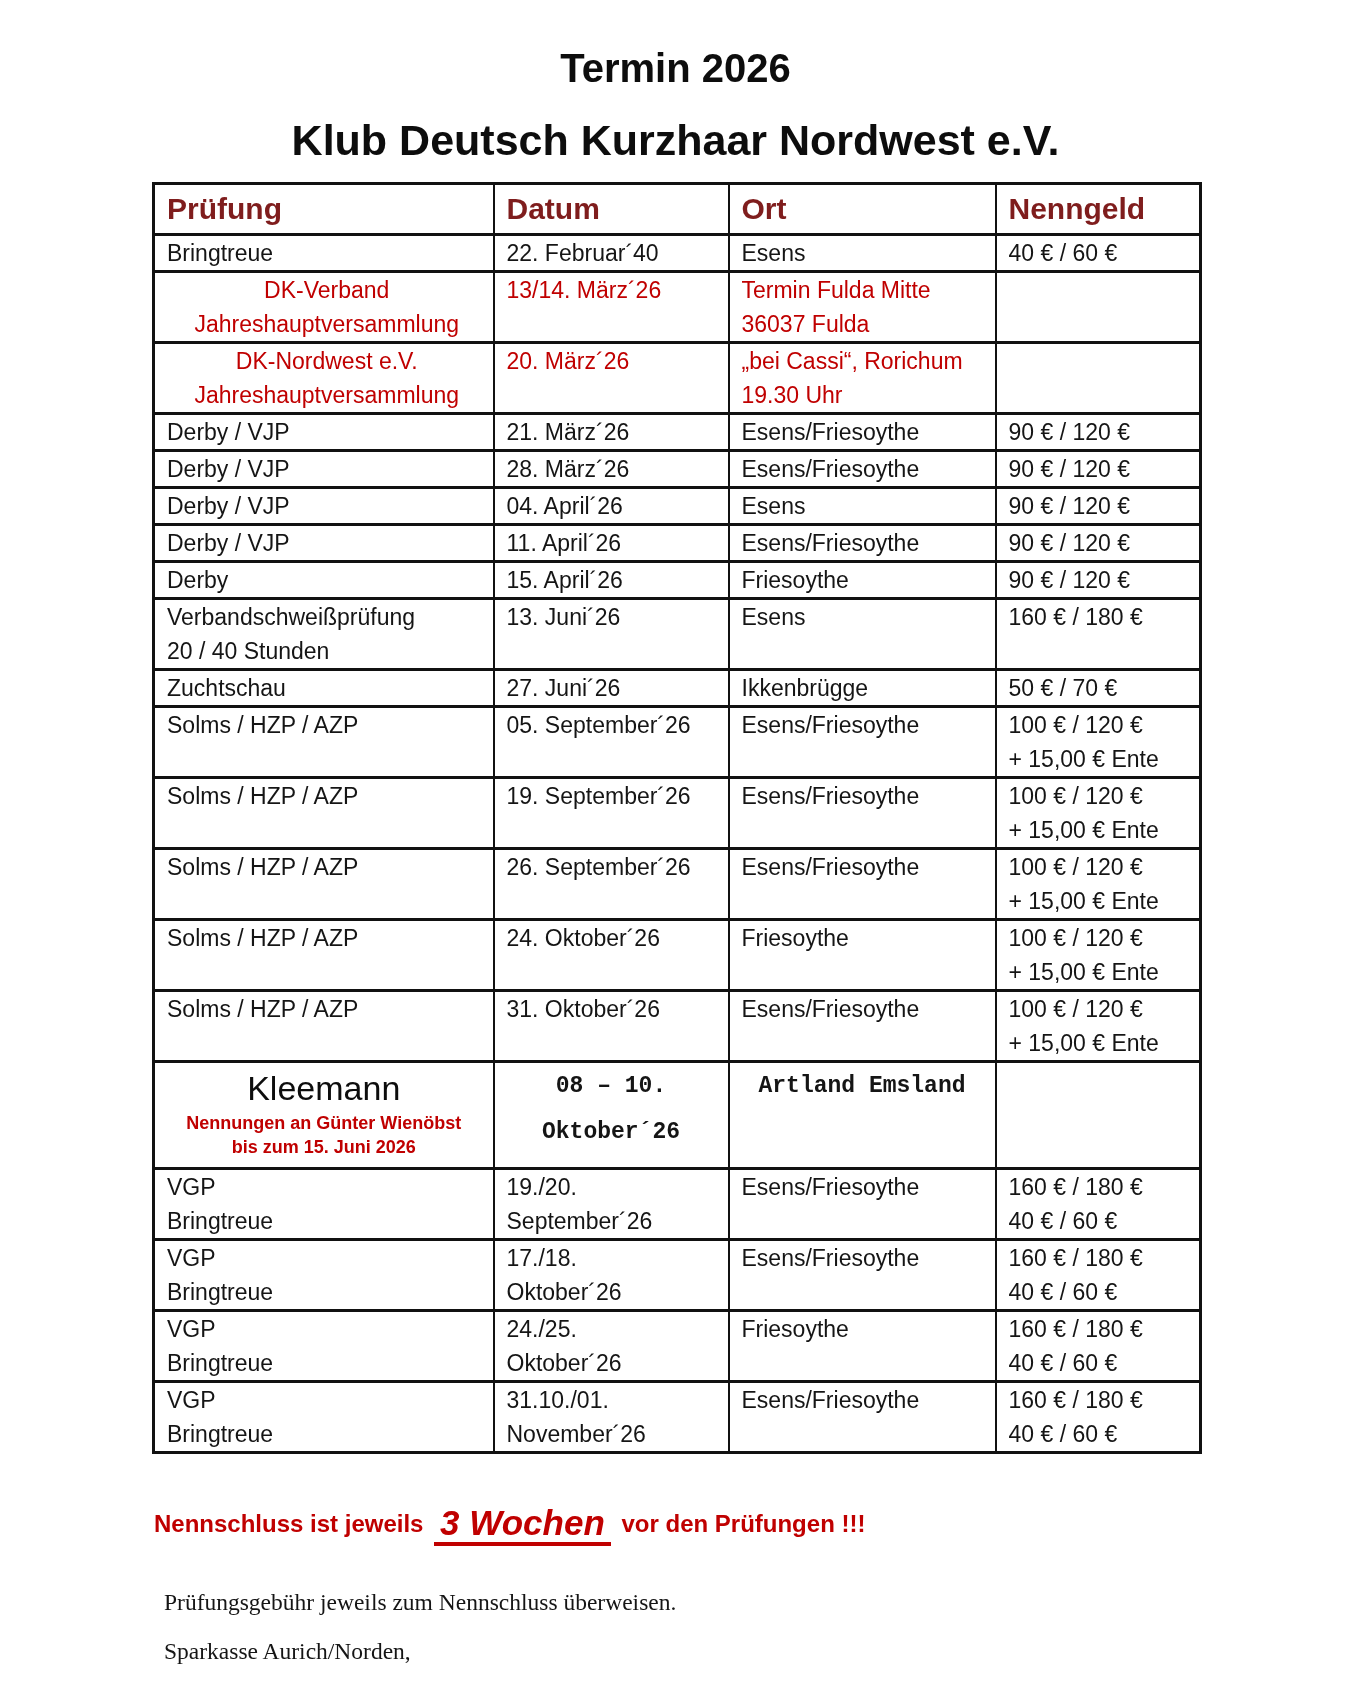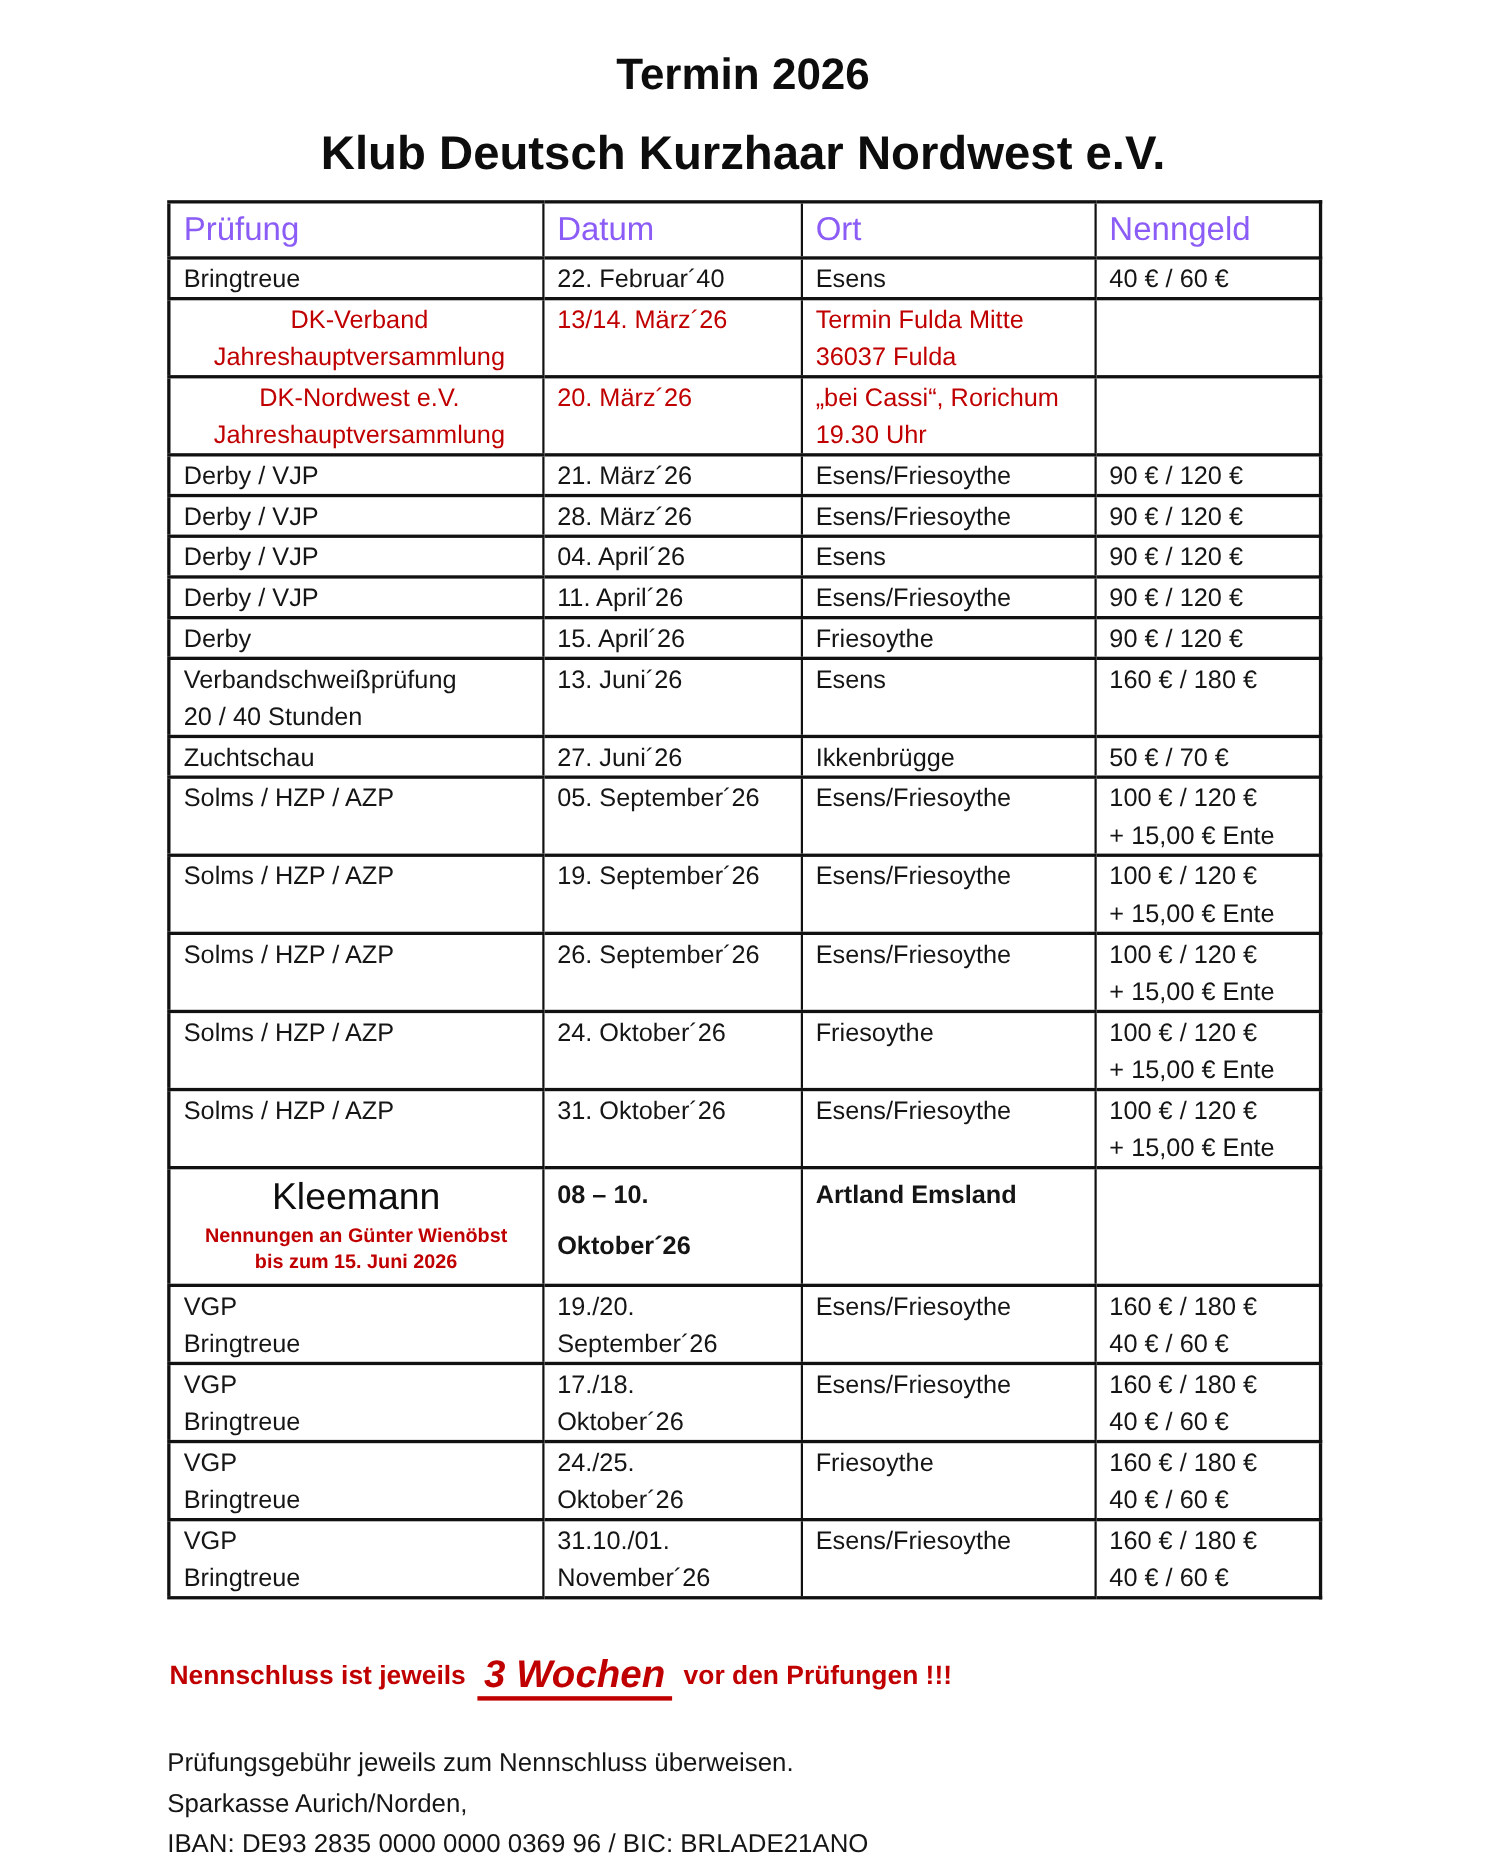--- a/index.html
+++ b/index.html
@@ -33,57 +33,57 @@
     border:3px solid var(--line);
   }
   th,td{
     border-left:2px solid var(--line);
     border-right:2px solid var(--line);
     border-top:3px solid var(--line);
     border-bottom:3px solid var(--line);
     overflow:hidden;
   }
   th{
-    font-size:30px;font-weight:400;text-align:left;
+    font-size:30px;font-weight:700;text-align:left;
     height:48px;vertical-align:middle;
-    padding:0 0 0 12px;color:#8b5cf6;
+    padding:0 0 0 12px;color:#7f1d1d;
   }
   th.col-nenngeld,td.col-nenngeld{border-right:3px solid var(--line);}
   td{
     padding:0 6px 0 12px;
     vertical-align:top;
     font-size:23px;color:var(--ink);
   }
   .cell-line{line-height:34px;white-space:nowrap;}
 
   tr.v-red td{color:var(--red);}
   tr.v-red td.col-pruefung{text-align:center;}
 
   tr.v-kleemann td{font-weight:700;}
   tr.v-kleemann td.col-datum,
-  tr.v-kleemann td.col-ort{text-align:left;padding-right:12px;}
+  tr.v-kleemann td.col-ort{text-align:center;padding-right:12px;font-family:Liberation Mono, monospace;}
   tr.v-kleemann .cell-line{line-height:46px;}
   .k-cell{text-align:center;padding:2px 12px 8px 12px;}
   .k-title{font-size:34px;line-height:46px;font-weight:400;color:#0d0d0d;}
   .k-note{color:var(--red);font-size:18px;line-height:24px;font-weight:700;}
 
   .notice{
     margin:50px 0 0 2px;
     color:var(--red);font-weight:700;font-size:24px;line-height:40px;
   }
   .notice-highlight{
     font-size:35px;font-style:italic;font-weight:700;
     display:inline-block;line-height:36px;
     border-bottom:4px solid var(--red);
     padding:0 6px 1px 6px;margin:0 4px;
     vertical-align:-3px;
   }
 
   .footer{margin-top:38px;font-size:23.5px;}
-  .footer p{margin:0;line-height:37px;}
+  .footer p{margin:12px;line-height:37px;font-family:Liberation Serif, serif;}
 </style>
 </head>
 <body>
 
 <div class="page">
   <div class="content">
 
     <h1 class="title">Termin 2026</h1>
     <h2 class="subtitle">Klub Deutsch Kurzhaar Nordwest e.V.</h2>
 

